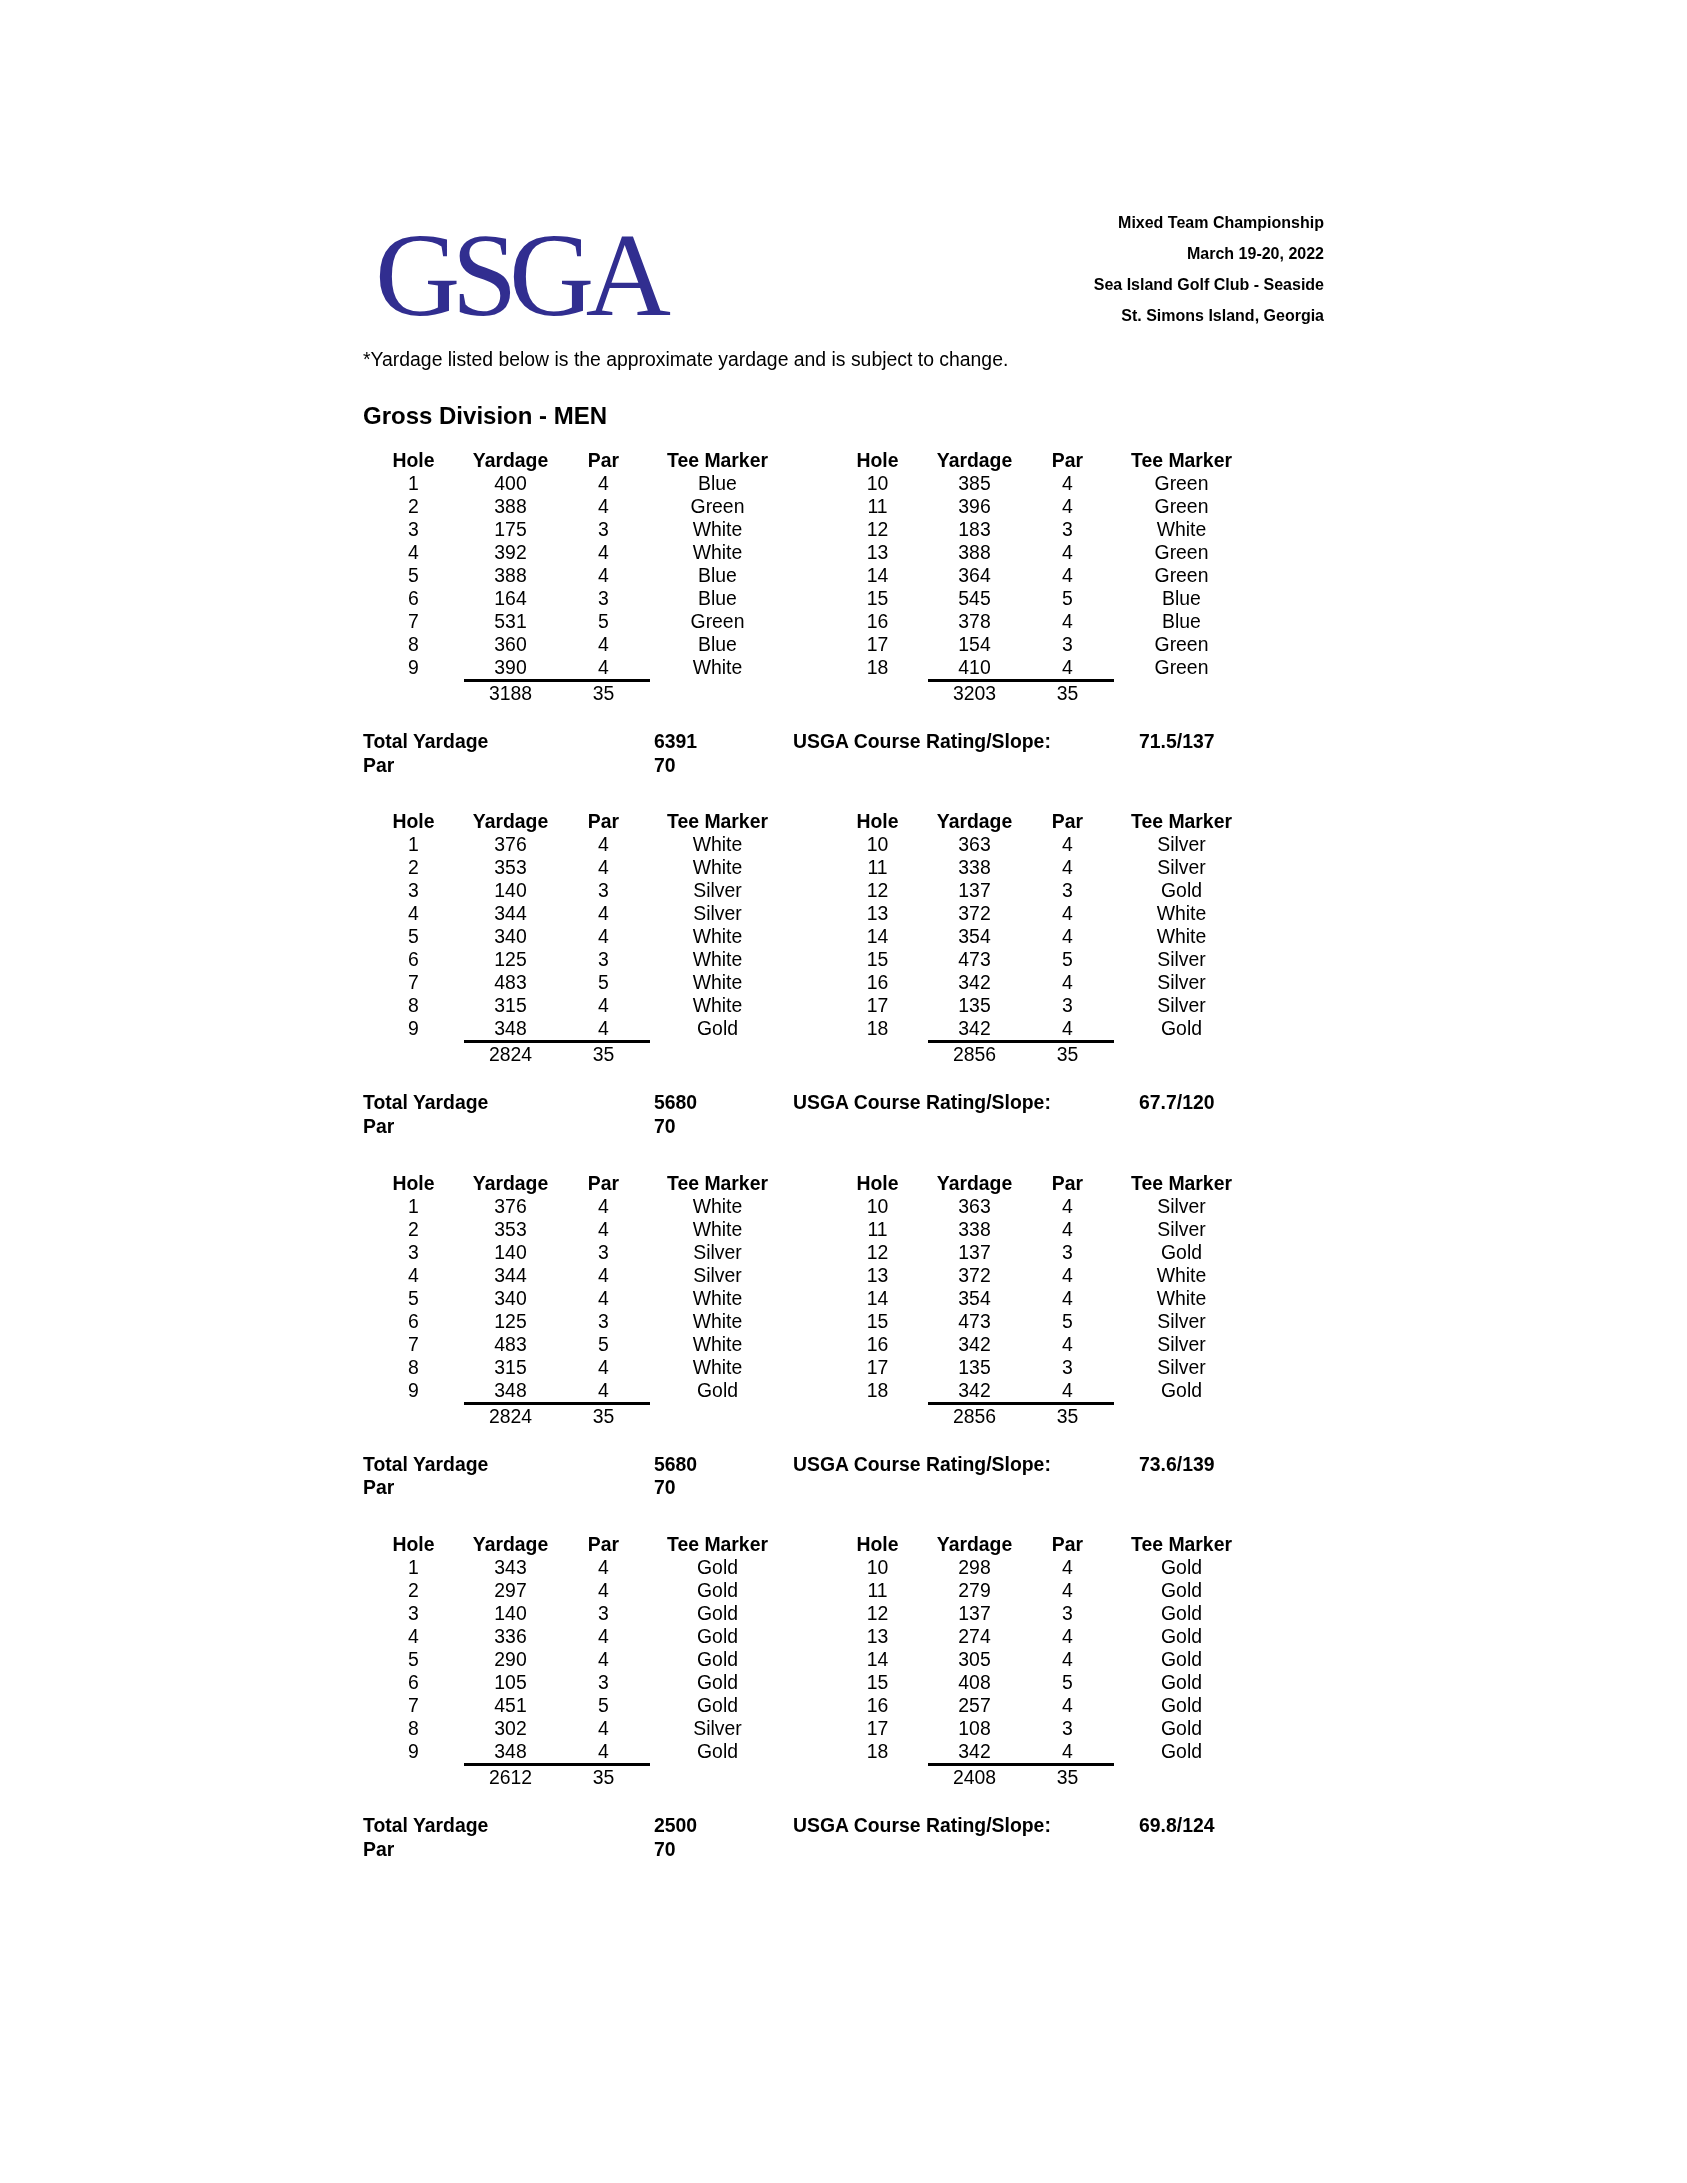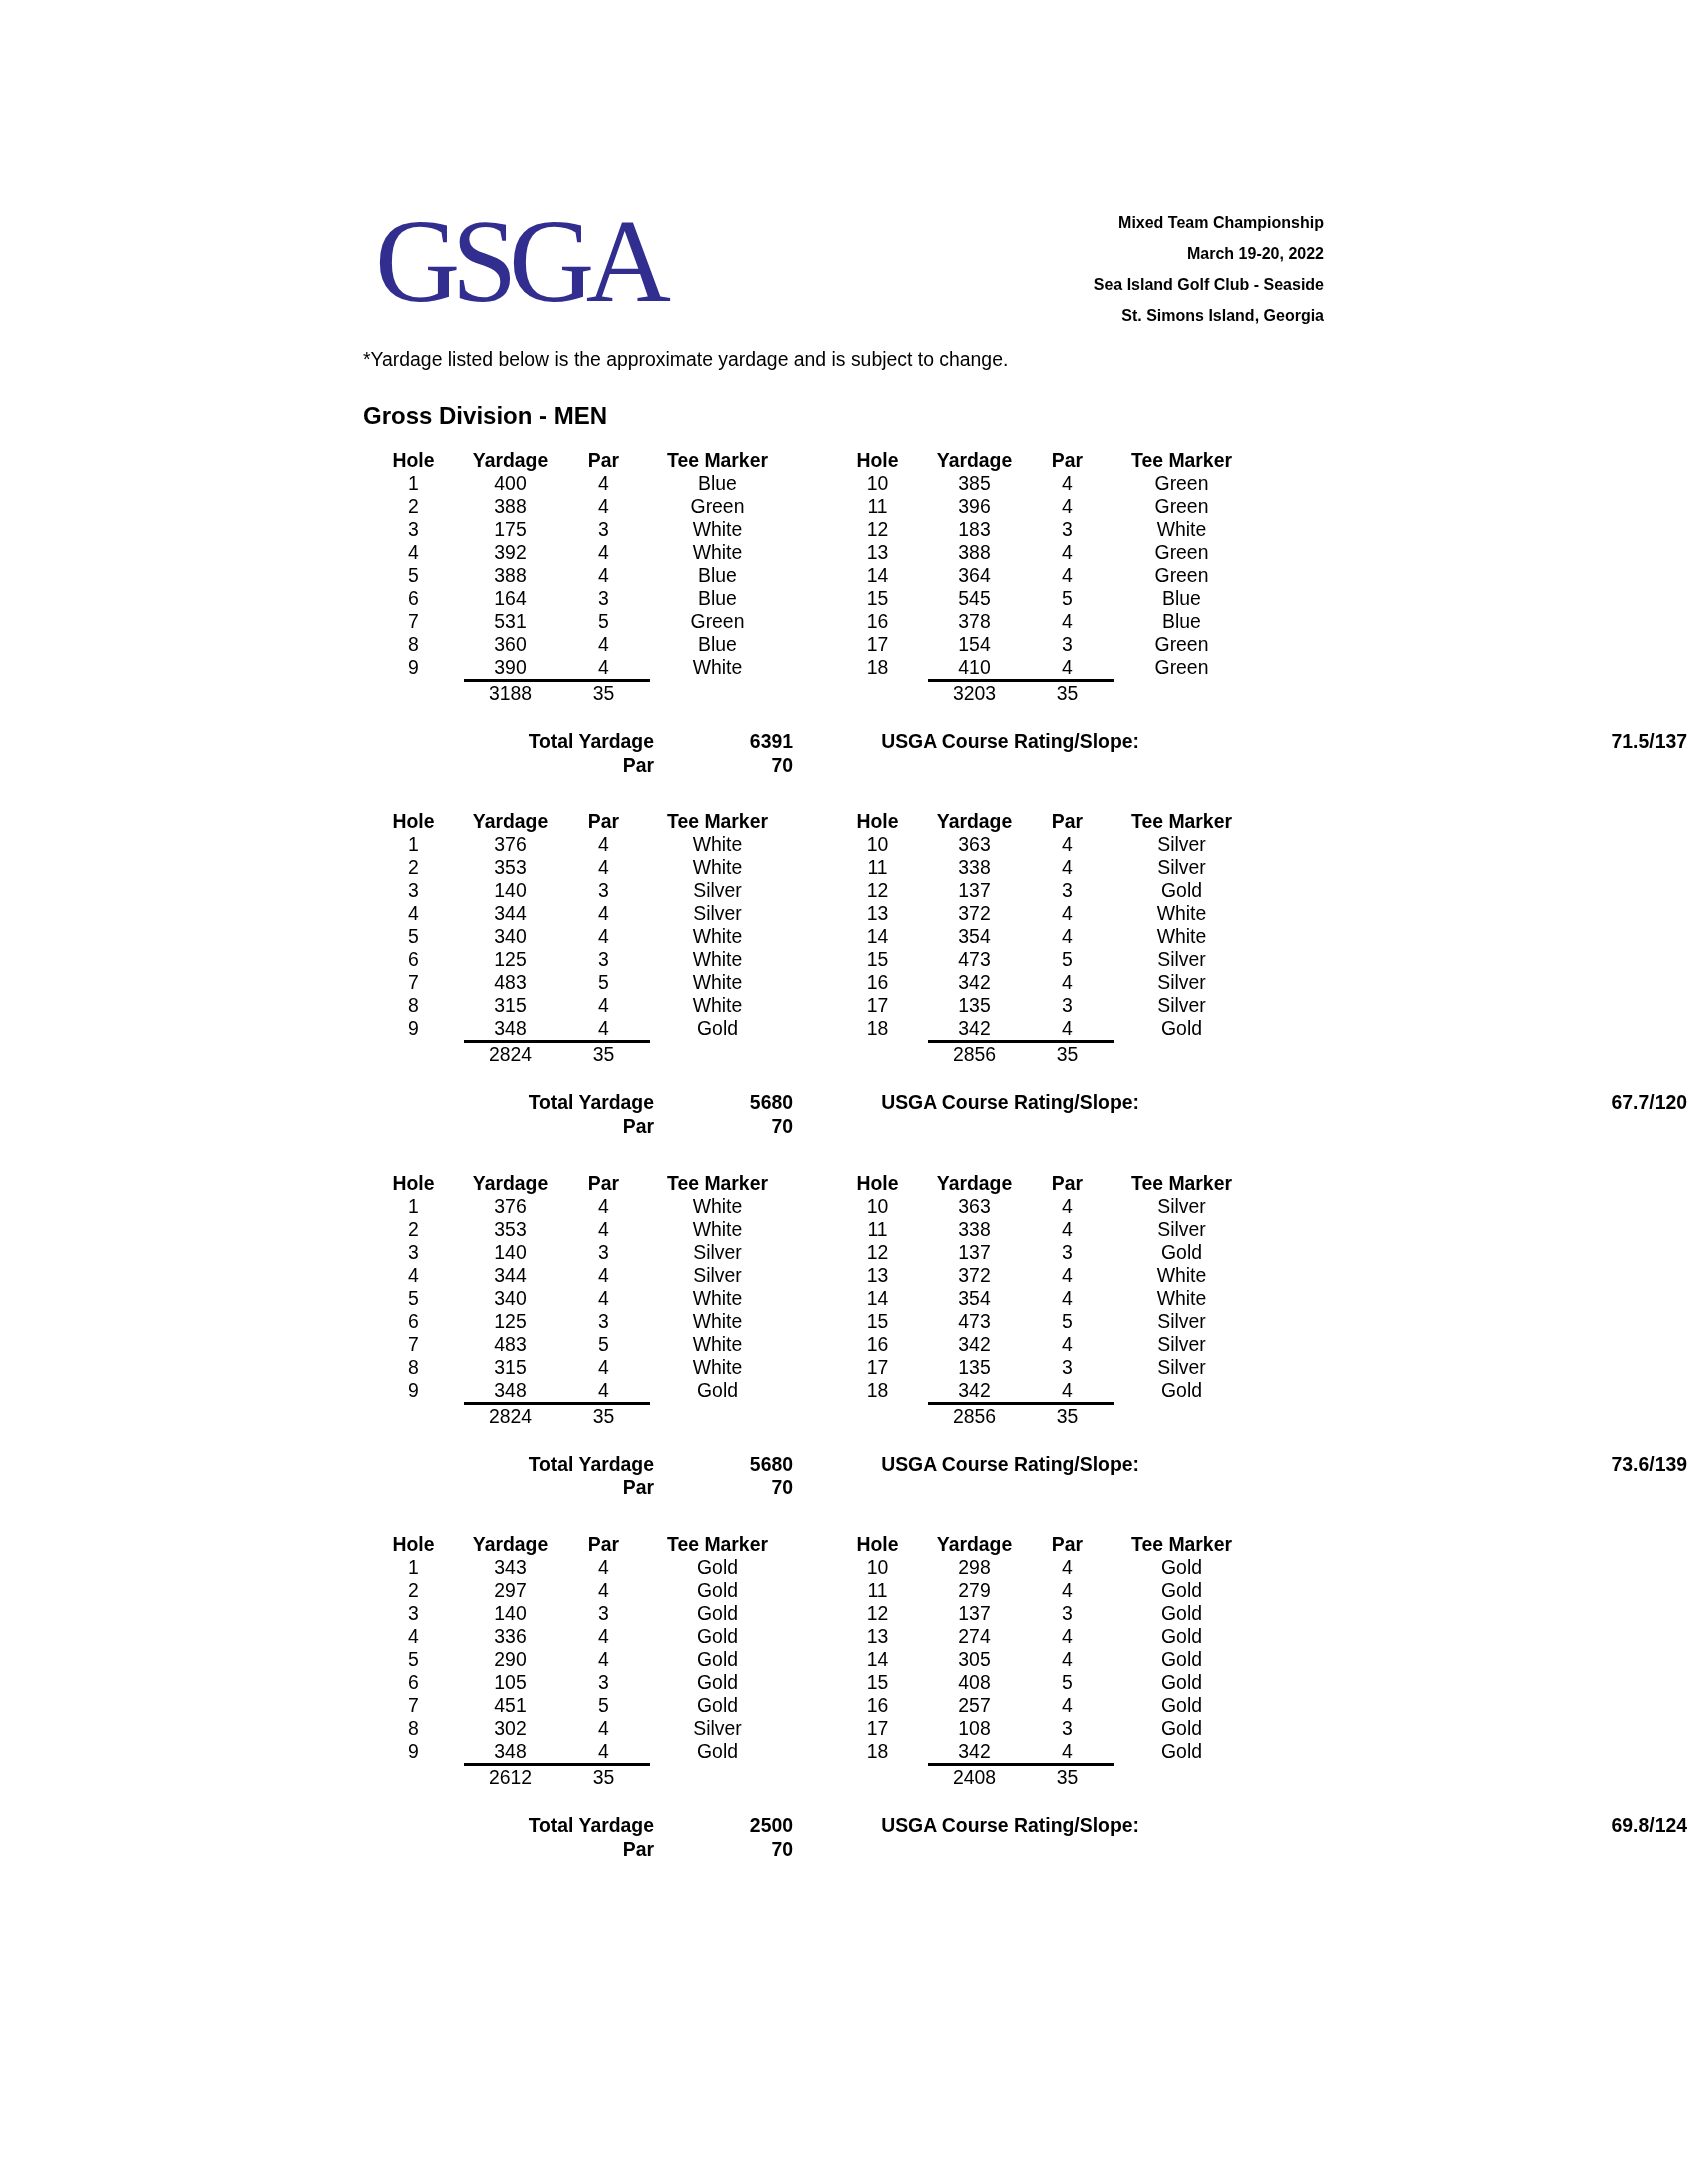--- a/index.html
+++ b/index.html
@@ -2,21 +2,21 @@
 <html style="font-size:13.5px"><head>
 <meta charset="utf-8">
 <style>
   html,body{margin:0;padding:0;background:#ffffff;}
   body{
     width:1687px;height:2183px;position:relative;
     font-family:"Liberation Sans","DejaVu Sans",sans-serif;
     color:#000;font-size:19.4px;
   }
   
-  .header{margin:207px 363px 0 375px;display:flex;align-items:flex-start;gap:27px;}
+  .header{margin:207px 363px 0 375px;display:flex;align-items:flex-end;gap:27px;}
   .logo{
     font-family:"Liberation Serif","DejaVu Serif",serif;
     font-size:118px;line-height:110px;letter-spacing:-8.4px;
     font-weight:normal;
   }
   .title-block{margin-left:auto;text-align:right;}
   .org-title{
     display:inline-block;font-size:25px;font-weight:bold;
     border-bottom:2.5px solid #000;padding-bottom:2.5px;margin-bottom:7.6px;
     letter-spacing:0px;
@@ -31,21 +31,21 @@
   .half{display:grid;grid-template-columns:101px 93px 93px 135px;}
   .half.back{margin-left:42px;}
   .hrow,.trow,.rows,.row{display:contents;}
   .c{text-align:center;line-height:23px;white-space:nowrap;}
   .hrow .c{font-weight:bold;}
   .trow .c{line-height:22px;height:24.5px;}
   .trow .tl{border-top:3.4px solid #000;}
   
   .summary{
     display:grid;grid-template-columns:291px 139px 346px 1fr;
-    margin-top:23.6px;font-weight:bold;line-height:23.6px;text-align:right;
+    margin-top:23.6px;font-weight:bold;line-height:23.6px;
   }
   .summary span{white-space:nowrap;}
 </style>
 </head>
 <body>
 
 <div class="header">
   <div class="logo" style="color: rgb(49, 46, 144);">GSGA</div>
   <div class="title-block">
     <div class="event-line">Mixed Team Championship</div>

